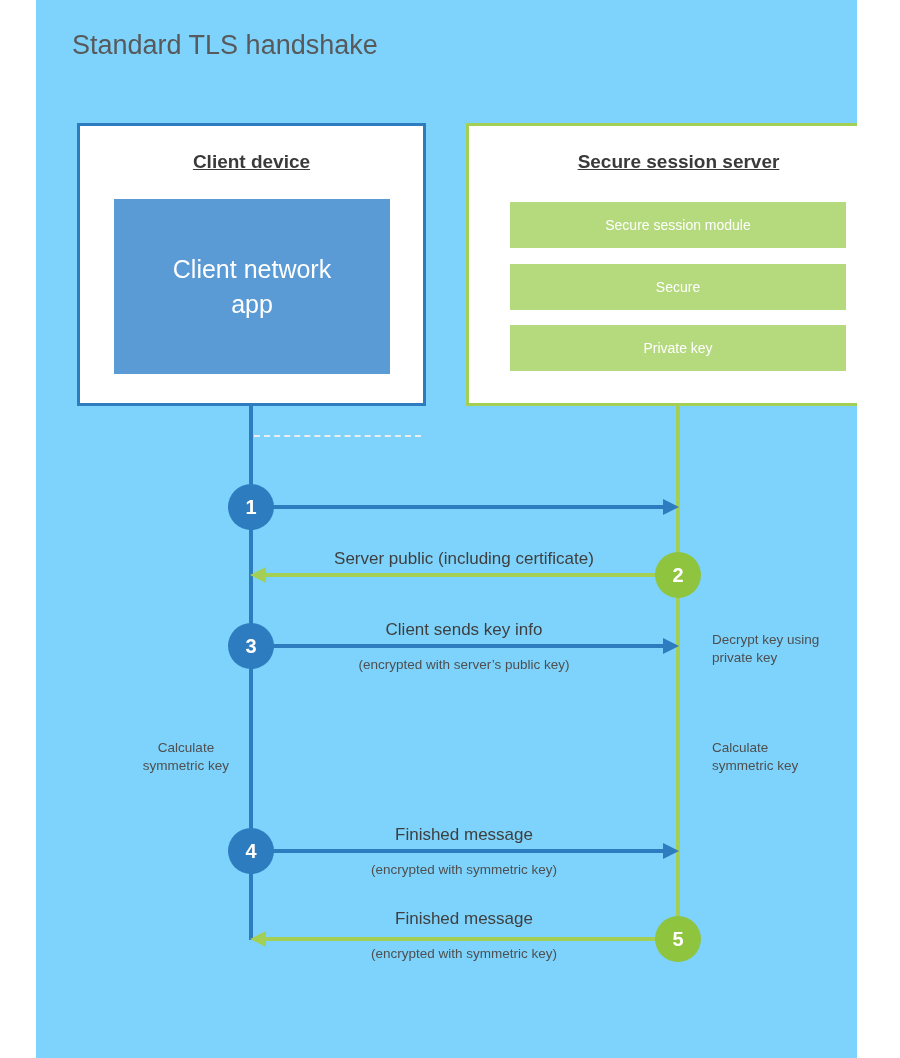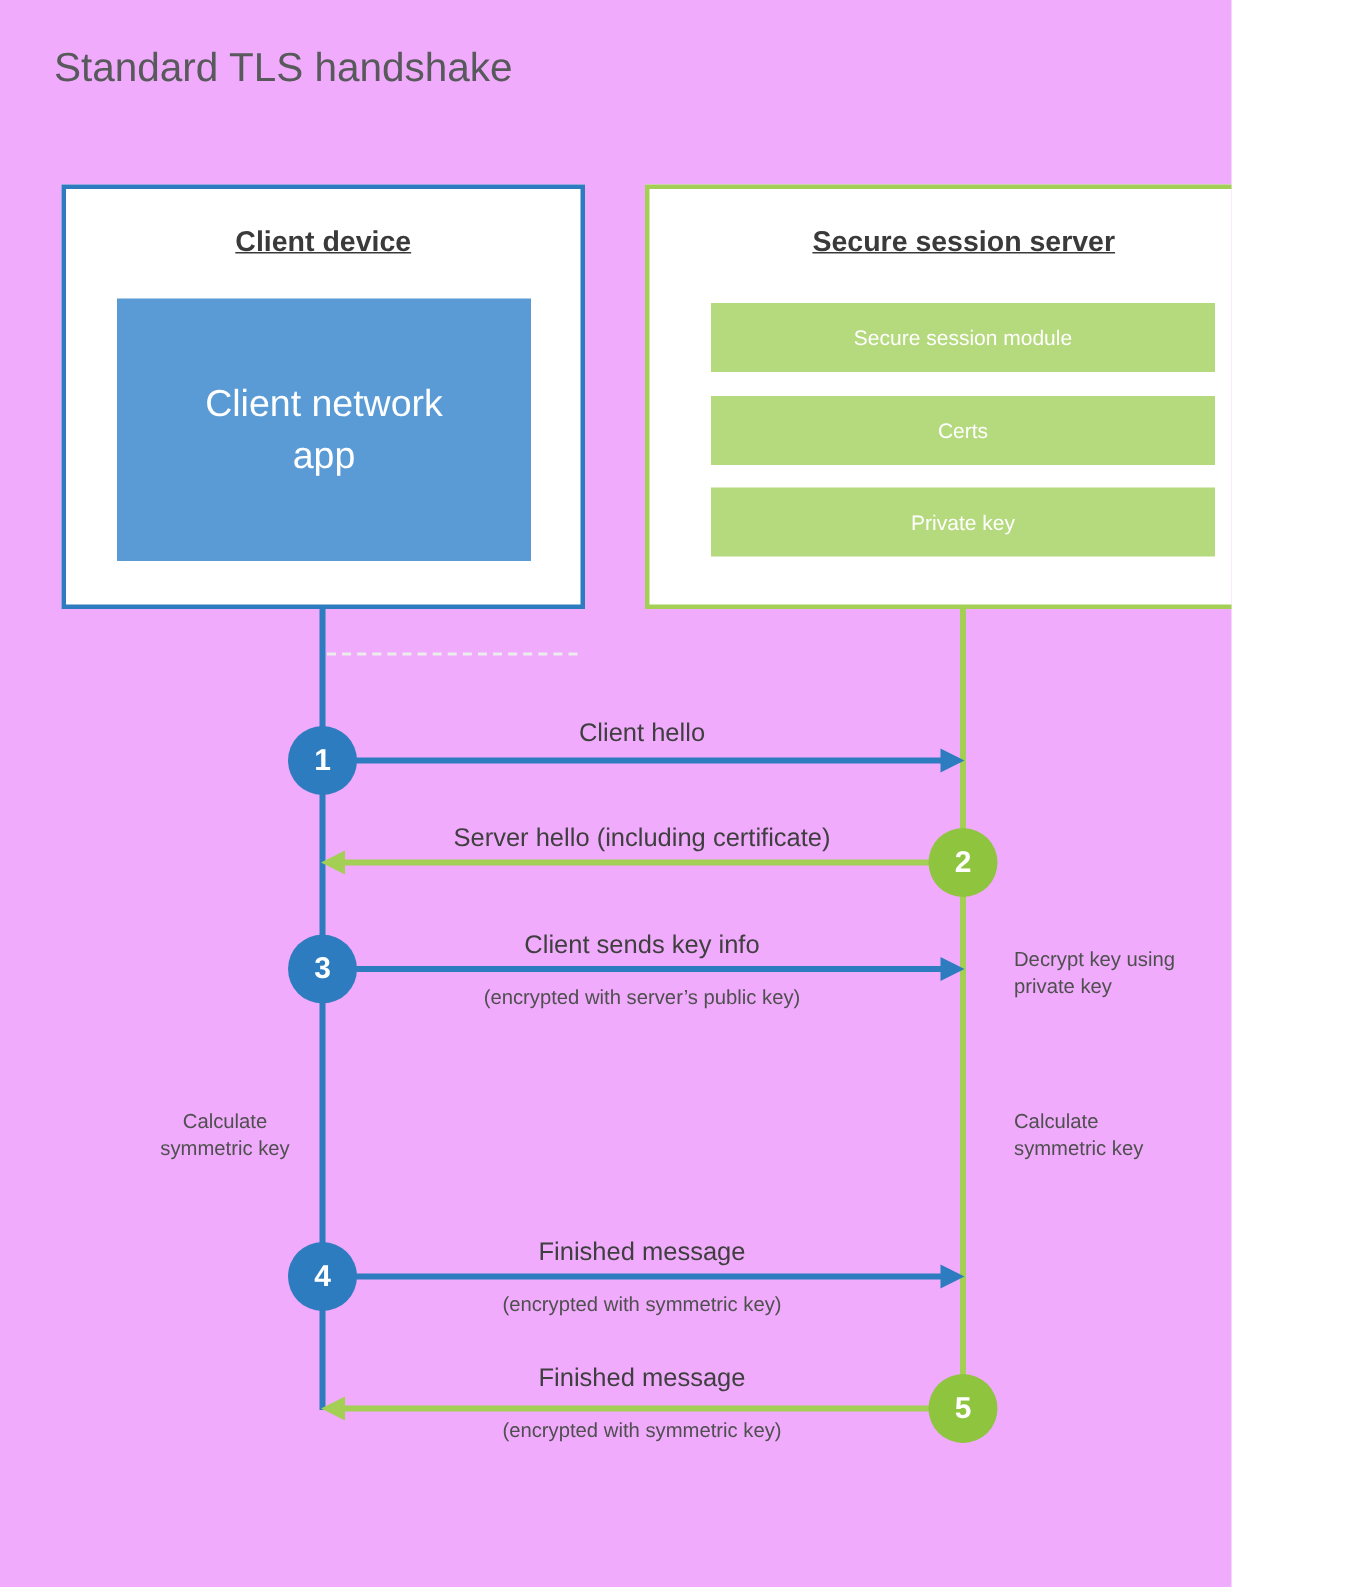--- a/index.html
+++ b/index.html
@@ -7,21 +7,21 @@
     --blue-fill:#5b9bd5;
     --green:#a3cf54;
     --green-fill:#b5d97d;
     --green-circle:#8fc43e;
     --text-dark:#3a3a3a;
     --text-mid:#4f4f4f;
     --title-gray:#58595b;
   }
   *{margin:0;padding:0;box-sizing:border-box;}
   body{background:#fff;font-family:"Liberation Sans",sans-serif;}
-  .canvas{position:relative;width:821px;height:1058px;background:#f0abfc;overflow:hidden;}
+  .canvas{position:relative;width:821px;height:1058px;background:#7dd3fc;overflow:hidden;margin-left:36px;}
 
   .page-title{position:absolute;left:36px;top:30px;font-size:27px;font-weight:400;color:var(--title-gray);}
 
   .actor-box{position:absolute;top:123px;height:283px;background:#fff;border-width:3px;border-style:solid;}
   .client-box{left:41px;width:349px;border-color:var(--blue);}
   .server-box{left:430px;width:425px;border-color:var(--green);padding-left:23px;}
   .actor-title{position:absolute;top:25px;left:0;width:100%;text-align:center;font-size:19px;font-weight:700;color:var(--text-dark);text-decoration:underline;}
 
   .client-app{position:absolute;left:34px;top:73px;width:276px;height:175px;background:var(--blue-fill);display:flex;align-items:center;justify-content:center;}
   .client-app span{display:block;width:160px;text-align:center;color:#fff;font-size:25px;line-height:1.4;}
@@ -74,21 +74,21 @@
   <div class="actor-box client-box">
     <div class="actor-title">Client device</div>
     <div class="client-app">
       <span>Client network app</span>
     </div>
   </div>
 
   <div class="actor-box server-box">
     <div class="actor-title">Secure session server</div>
     <div class="server-bar bar-0">Secure session module</div>
-    <div class="server-bar bar-1">Certs</div>
+    <div class="server-bar bar-1">Secure</div>
     <div class="server-bar bar-2">Private key</div>
   </div>
 
   <div class="faint-dashes"></div>
 
   <svg class="overlay" width="900" height="1058" viewBox="0 0 900 1058">
     <line x1="215" y1="406" x2="215" y2="940" class="blue-stroke"></line>
     <line x1="642" y1="406" x2="642" y2="939" class="green-stroke"></line>
 
     <line x1="217" y1="507" x2="628" y2="507" class="blue-stroke"></line>
@@ -106,22 +106,21 @@
     <line x1="230" y1="939" x2="640" y2="939" class="green-stroke"></line>
     <polygon points="214,939 230,931 230,947" class="green-fill-shape"></polygon>
   </svg>
 
   <div class="step-circle step-blue circle-1">1</div>
   <div class="step-circle step-green circle-2">2</div>
   <div class="step-circle step-blue circle-3">3</div>
   <div class="step-circle step-blue circle-4">4</div>
   <div class="step-circle step-green circle-5">5</div>
 
-  <div class="msg-label label-1">Client hello</div>
-  <div class="msg-label label-2">Server hello (including certificate)</div>
+  <div class="msg-label label-2">Server public (including certificate)</div>
   <div class="msg-label label-3">Client sends key info</div>
   <div class="msg-sub sub-3">(encrypted with server’s public key)</div>
   <div class="msg-label label-4">Finished message</div>
   <div class="msg-sub sub-4">(encrypted with symmetric key)</div>
   <div class="msg-label label-5">Finished message</div>
   <div class="msg-sub sub-5">(encrypted with symmetric key)</div>
 
   <div class="annotation anno-decrypt">Decrypt key using
 private key</div>
   <div class="annotation anno-calc-left">Calculate

